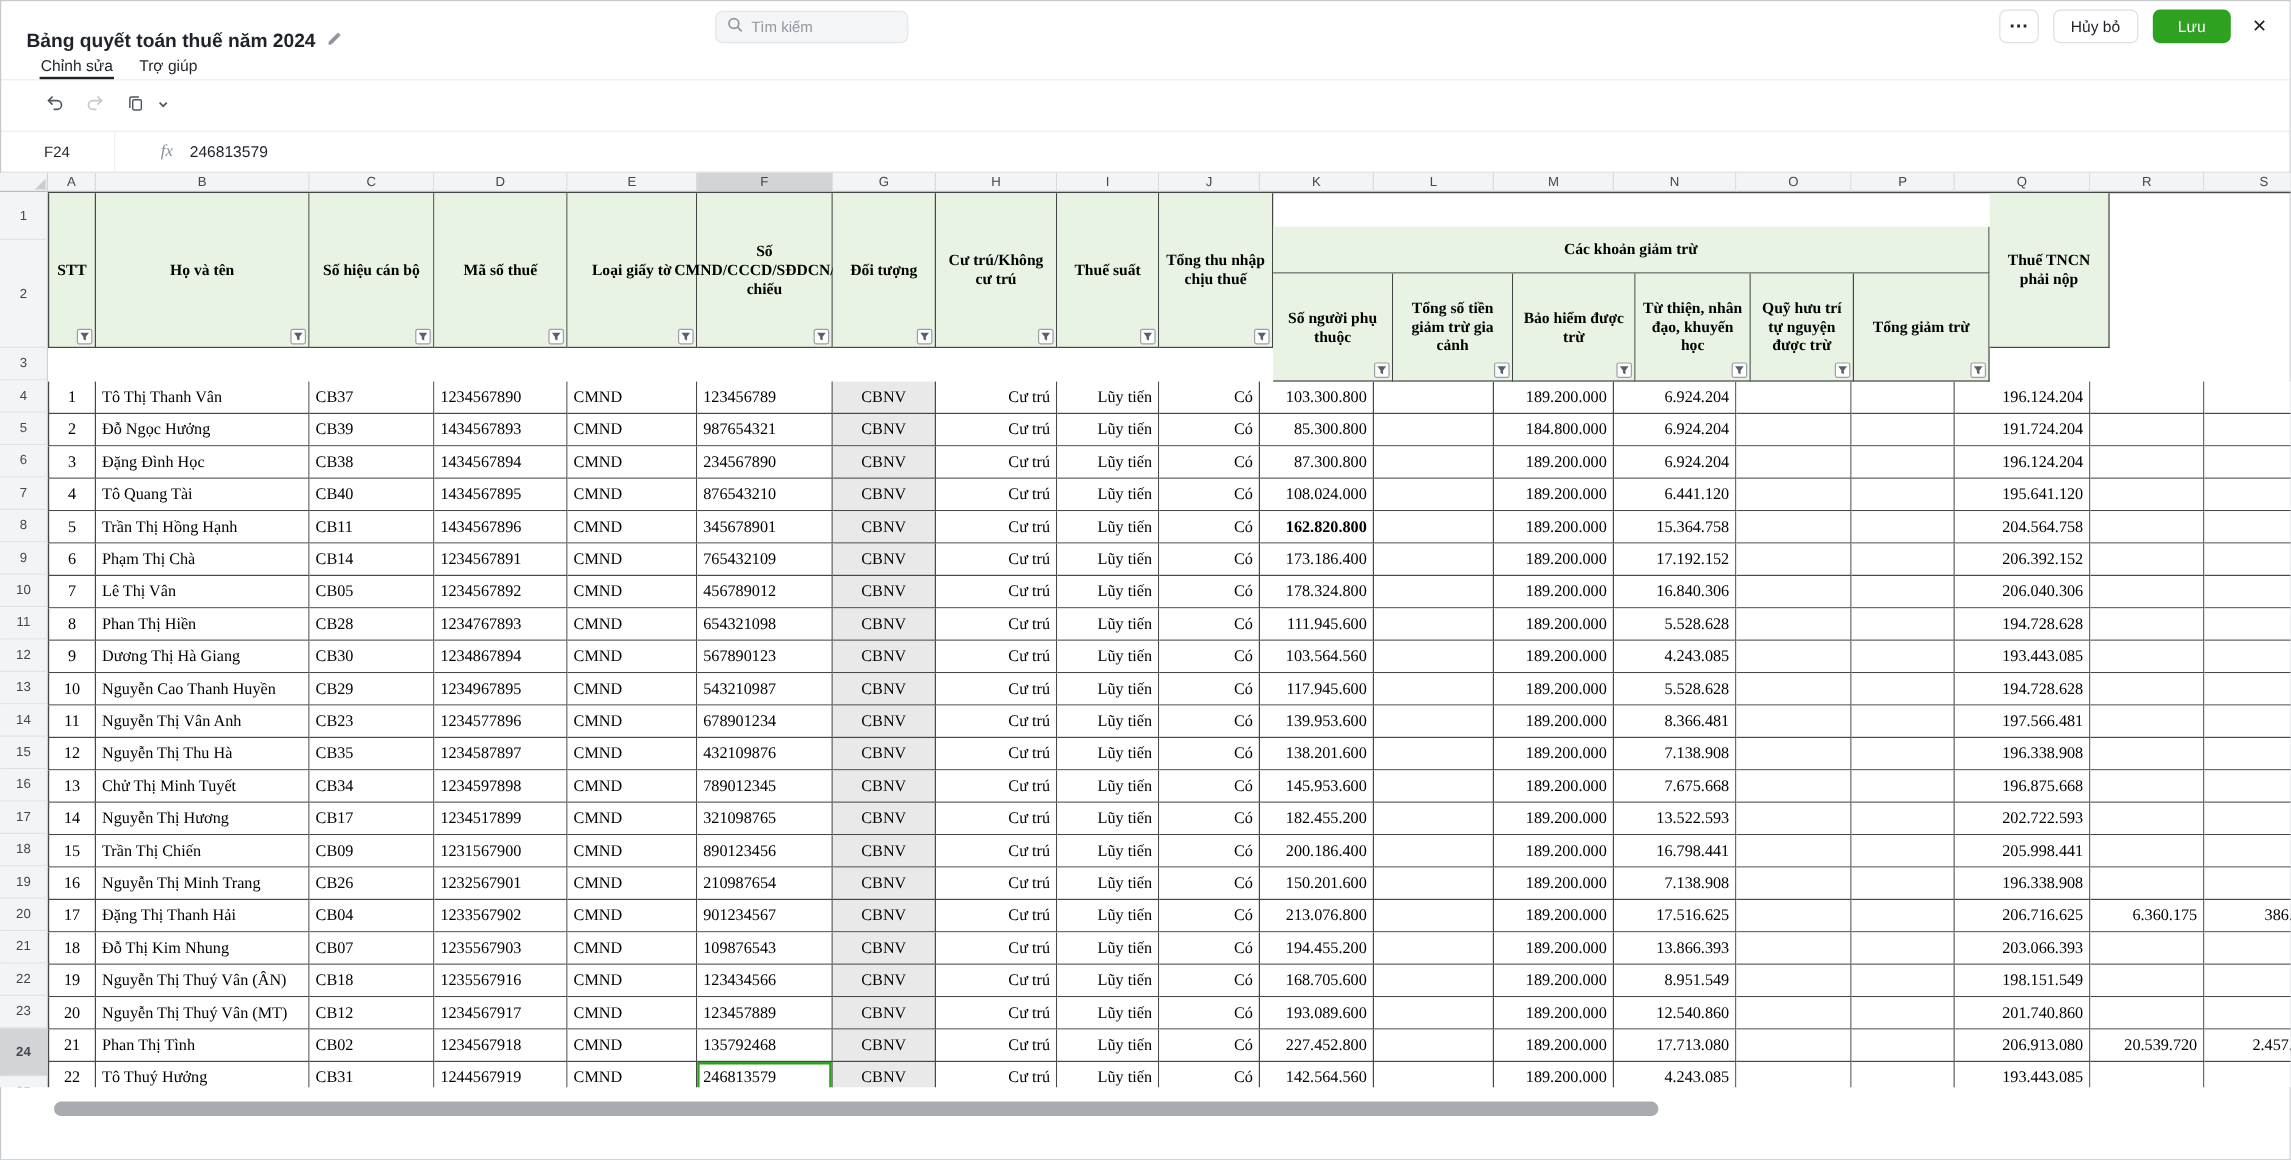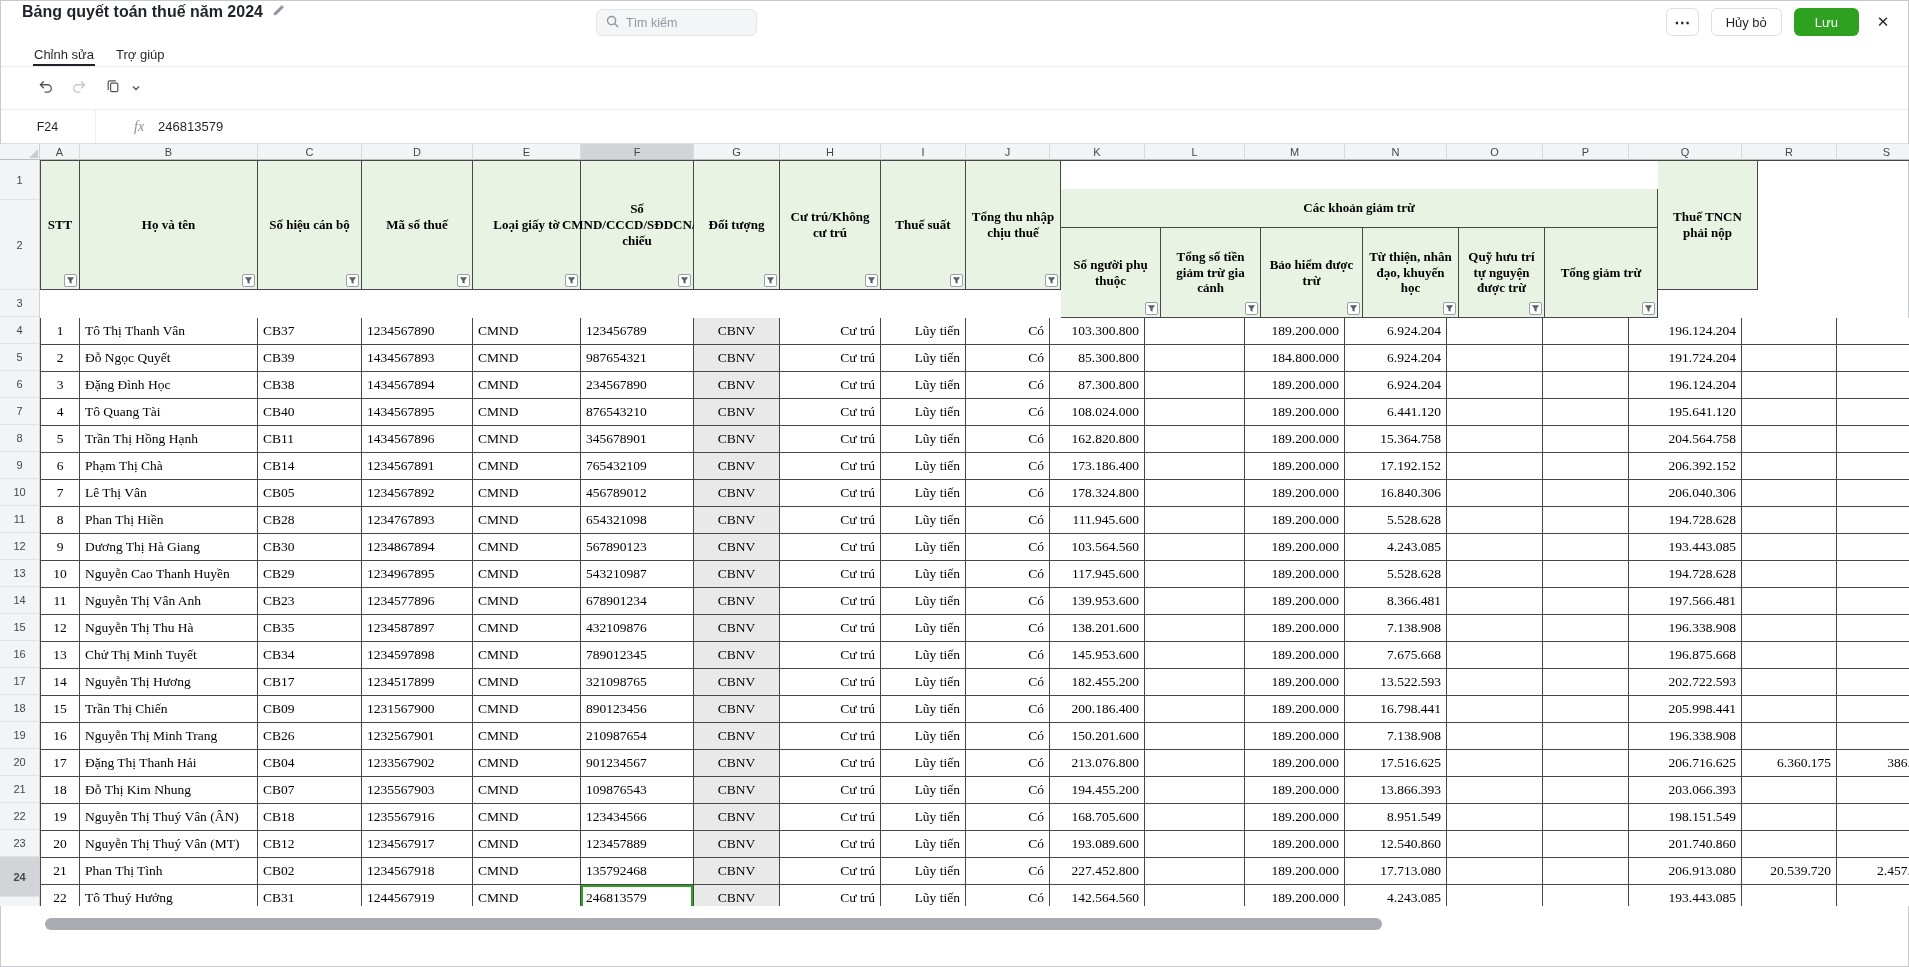--- a/index.html
+++ b/index.html
@@ -3,21 +3,21 @@
 <meta charset="utf-8">
 <style>
   * { margin:0; padding:0; box-sizing:border-box; }
   html,body { width:1909px; height:967px; overflow:hidden; background:#fff; }
   body { font-family:"Liberation Sans", sans-serif; }
   :root { --accent:#2ea121; --hdrfill:#e8f3e3; }
 
   .app { position:relative; width:1909px; height:967px; background:#fff; outline:1px solid #c7cacc; outline-offset:-1px; overflow:hidden; }
 
   
-  .topbar { height:44px; display:flex; align-items:flex-start; padding:3px 16px 0 22px; position:relative; }
+  .topbar { height:44px; display:flex; align-items:flex-end; padding:16px 16px 0 22px; position:relative; }
   .title { font-size:16px; font-weight:bold; color:#1f2329; white-space:nowrap; }
   .pencil-btn { margin-left:9px; display:flex; align-items:center; }
   .searchbox { position:absolute; left:596px; top:9px; width:161px; height:27px; background:#f4f5f6; border:1px solid #e3e5e7; border-radius:6px; display:flex; align-items:center; padding:0 9px; gap:7px; }
   .searchbox input { border:0; outline:0; background:transparent; font-size:12.5px; color:#1f2329; width:112px; font-family:inherit; }
   .searchbox input::placeholder { color:#9198a1; }
   .topbar-right { position:absolute; right:14px; top:8px; display:flex; align-items:center; gap:12px; height:28px; }
   .btn { height:28px; border-radius:6px; display:flex; align-items:center; justify-content:center; font-size:13px; background:#fff; }
   .btn-more { width:33px; border:1px solid #dcdfe3; color:#1f2329; font-size:16px; font-weight:bold; }
   .btn-cancel { padding:0 14px; border:1px solid #dcdfe3; color:#1f2329; }
   .btn-save { padding:0 21px; border:0; color:#fff; background:var(--accent); }
@@ -364,21 +364,21 @@
               <div class="cell num" style="width: 100px;">189.200.000</div>
               <div class="cell num" style="width: 102px;">6.924.204</div>
               <div class="cell num" style="width: 96px;"></div>
               <div class="cell num" style="width: 86px;"></div>
               <div class="cell num" style="width: 113px;">196.124.204</div>
               <div class="cell num" style="width: 95px;"></div>
               <div class="cell num" style="width: 100px;"></div>
             </div>
             <div class="hrow">
               <div class="cell ctr" style="width: 40px;">2</div>
-              <div class="cell" style="width: 178px;">Đỗ Ngọc Quyết</div>
+              <div class="cell" style="width: 178px;">Đỗ Ngọc Hưởng</div>
               <div class="cell" style="width: 104px;">CB39</div>
               <div class="cell" style="width: 111px;">1434567893</div>
               <div class="cell" style="width: 108px;">CMND</div>
               <div class="cell" style="width: 113px;">987654321</div>
               <div class="cell ctr gray" style="width: 86px;">CBNV</div>
               <div class="cell num" style="width: 101px;">Cư trú</div>
               <div class="cell num" style="width: 85px;">Lũy tiến</div>
               <div class="cell num" style="width: 84px;">Có</div>
               <div class="cell num" style="width: 95px;">85.300.800</div>
               <div class="cell num" style="width: 100px;"></div>
@@ -436,21 +436,21 @@
               <div class="cell ctr" style="width: 40px;">5</div>
               <div class="cell" style="width: 178px;">Trần Thị Hồng Hạnh</div>
               <div class="cell" style="width: 104px;">CB11</div>
               <div class="cell" style="width: 111px;">1434567896</div>
               <div class="cell" style="width: 108px;">CMND</div>
               <div class="cell" style="width: 113px;">345678901</div>
               <div class="cell ctr gray" style="width: 86px;">CBNV</div>
               <div class="cell num" style="width: 101px;">Cư trú</div>
               <div class="cell num" style="width: 85px;">Lũy tiến</div>
               <div class="cell num" style="width: 84px;">Có</div>
-              <div class="cell num" style="width: 95px;">162.820.800</div>
+              <div class="cell num" style="width: 95px; font-weight: bold;">162.820.800</div>
               <div class="cell num" style="width: 100px;"></div>
               <div class="cell num" style="width: 100px;">189.200.000</div>
               <div class="cell num" style="width: 102px;">15.364.758</div>
               <div class="cell num" style="width: 96px;"></div>
               <div class="cell num" style="width: 86px;"></div>
               <div class="cell num" style="width: 113px;">204.564.758</div>
               <div class="cell num" style="width: 95px;"></div>
               <div class="cell num" style="width: 100px;"></div>
             </div>
             <div class="hrow">

